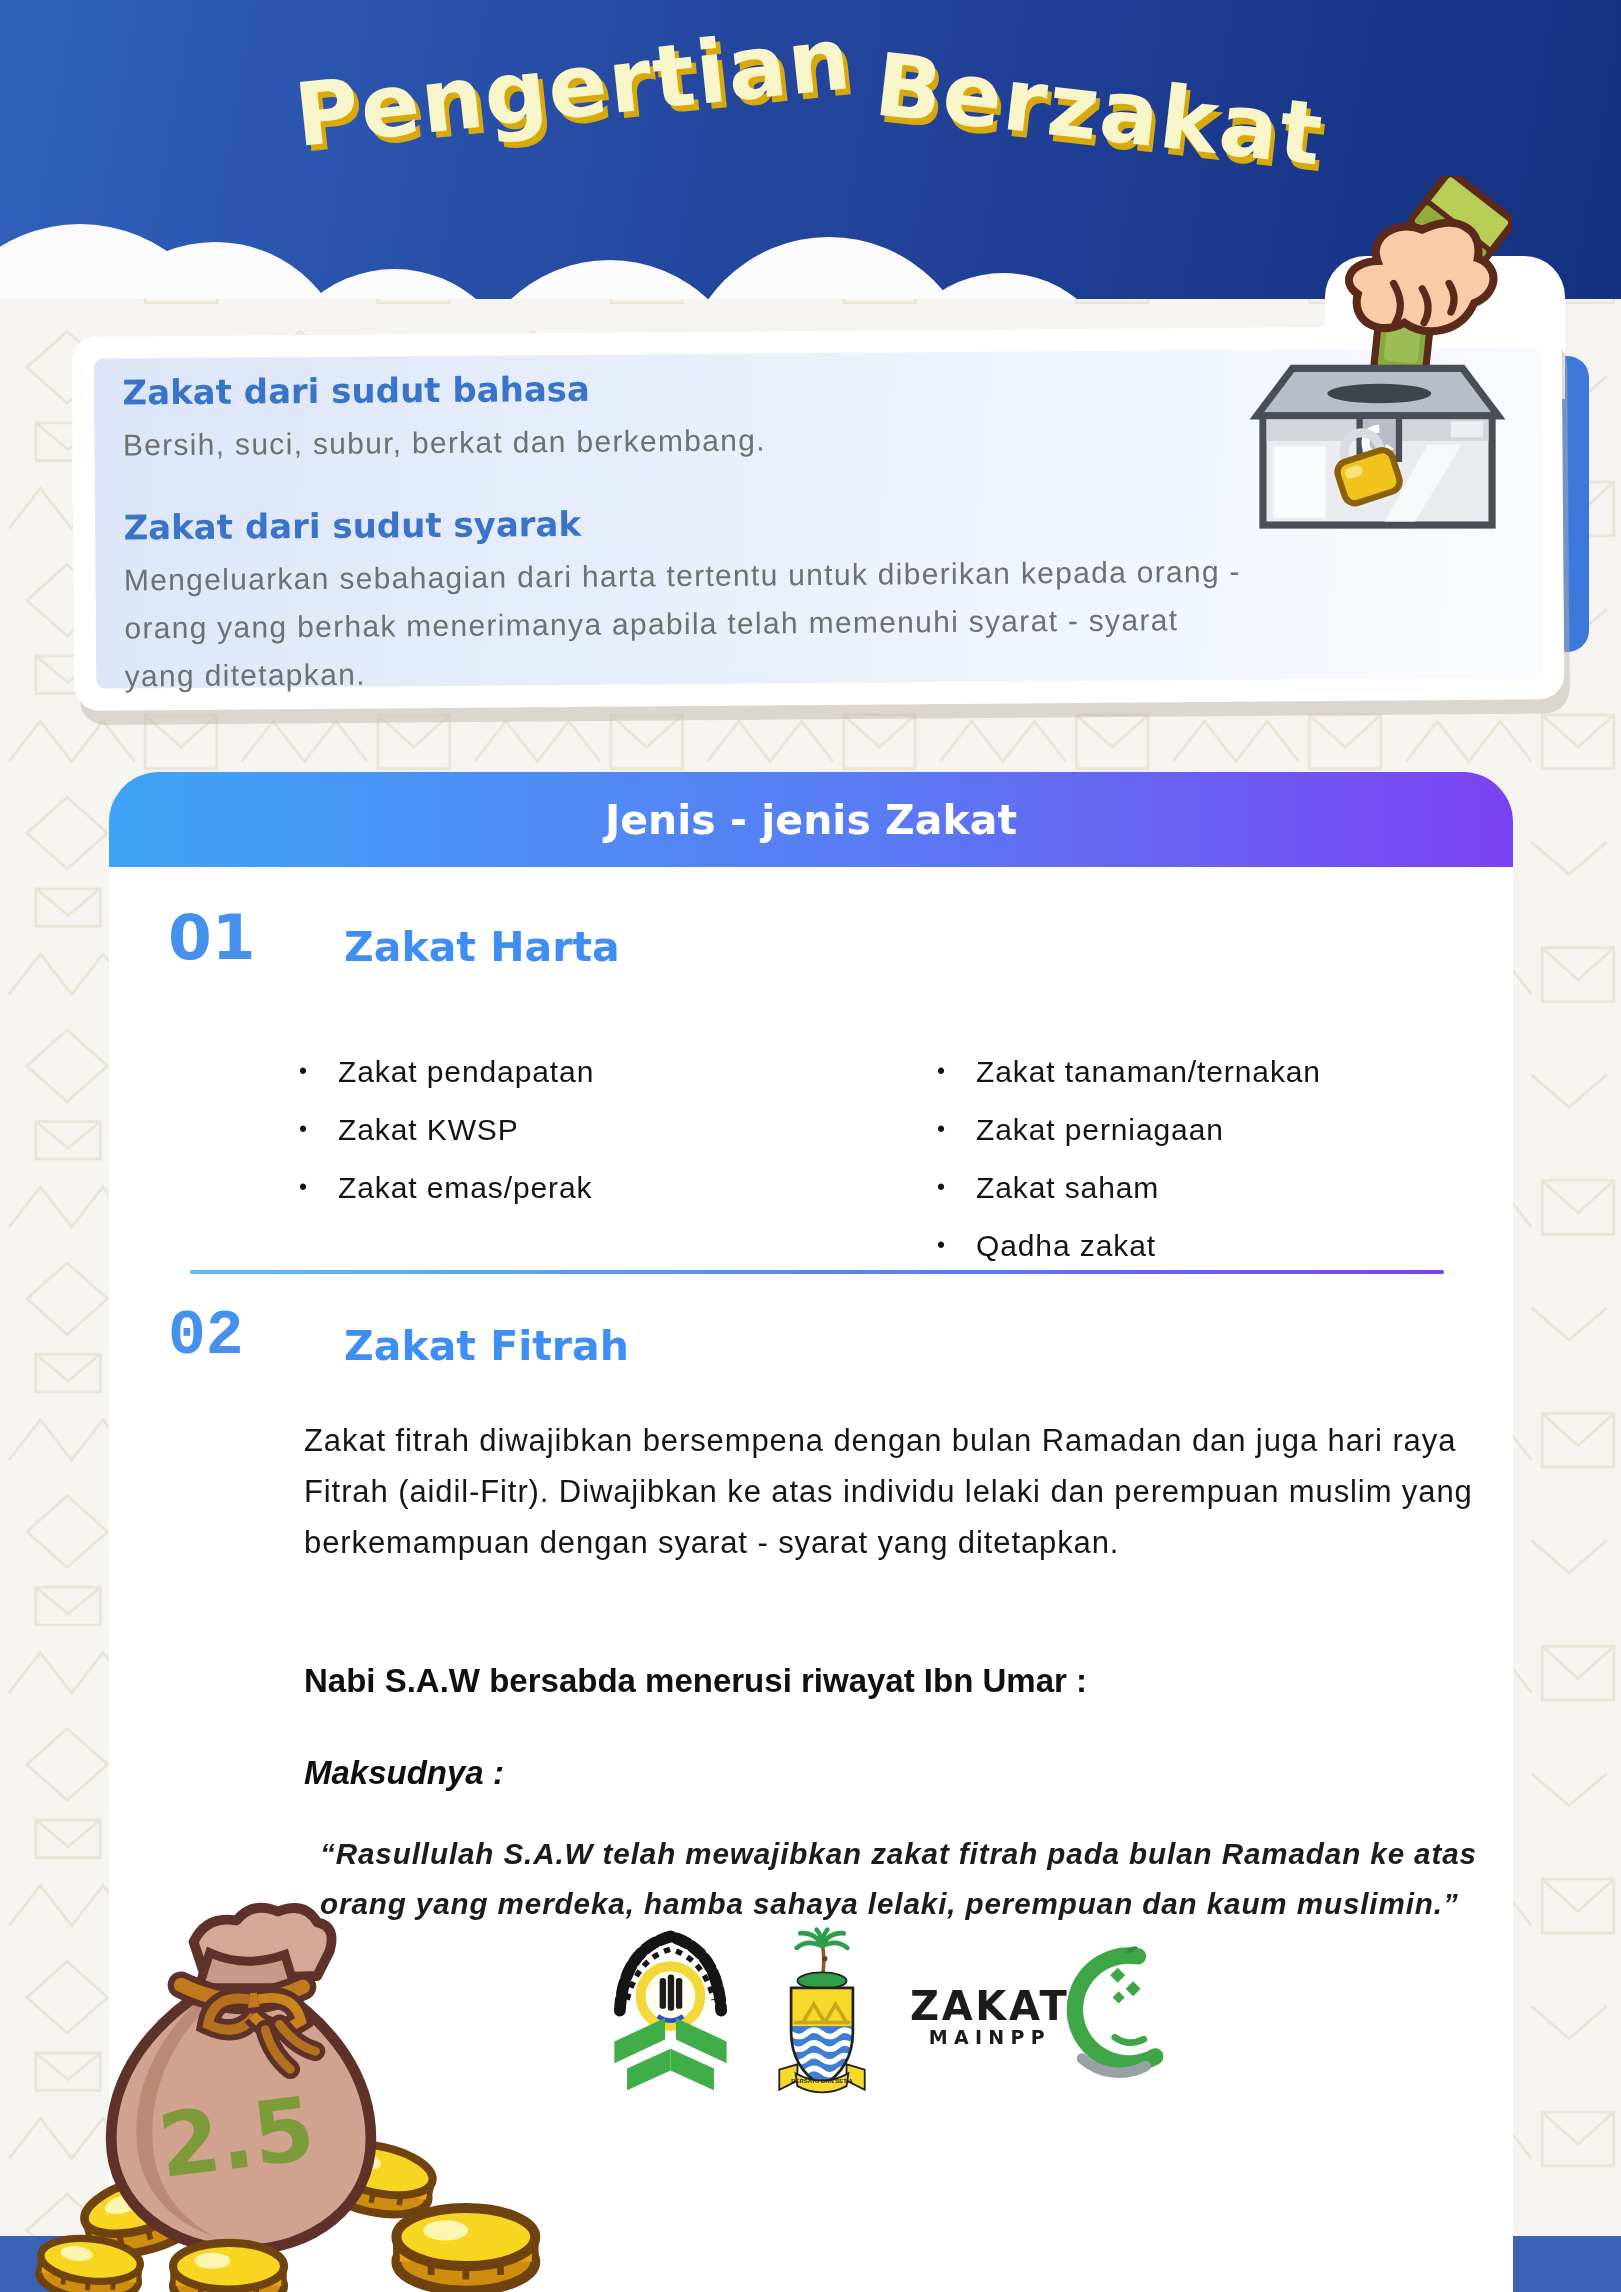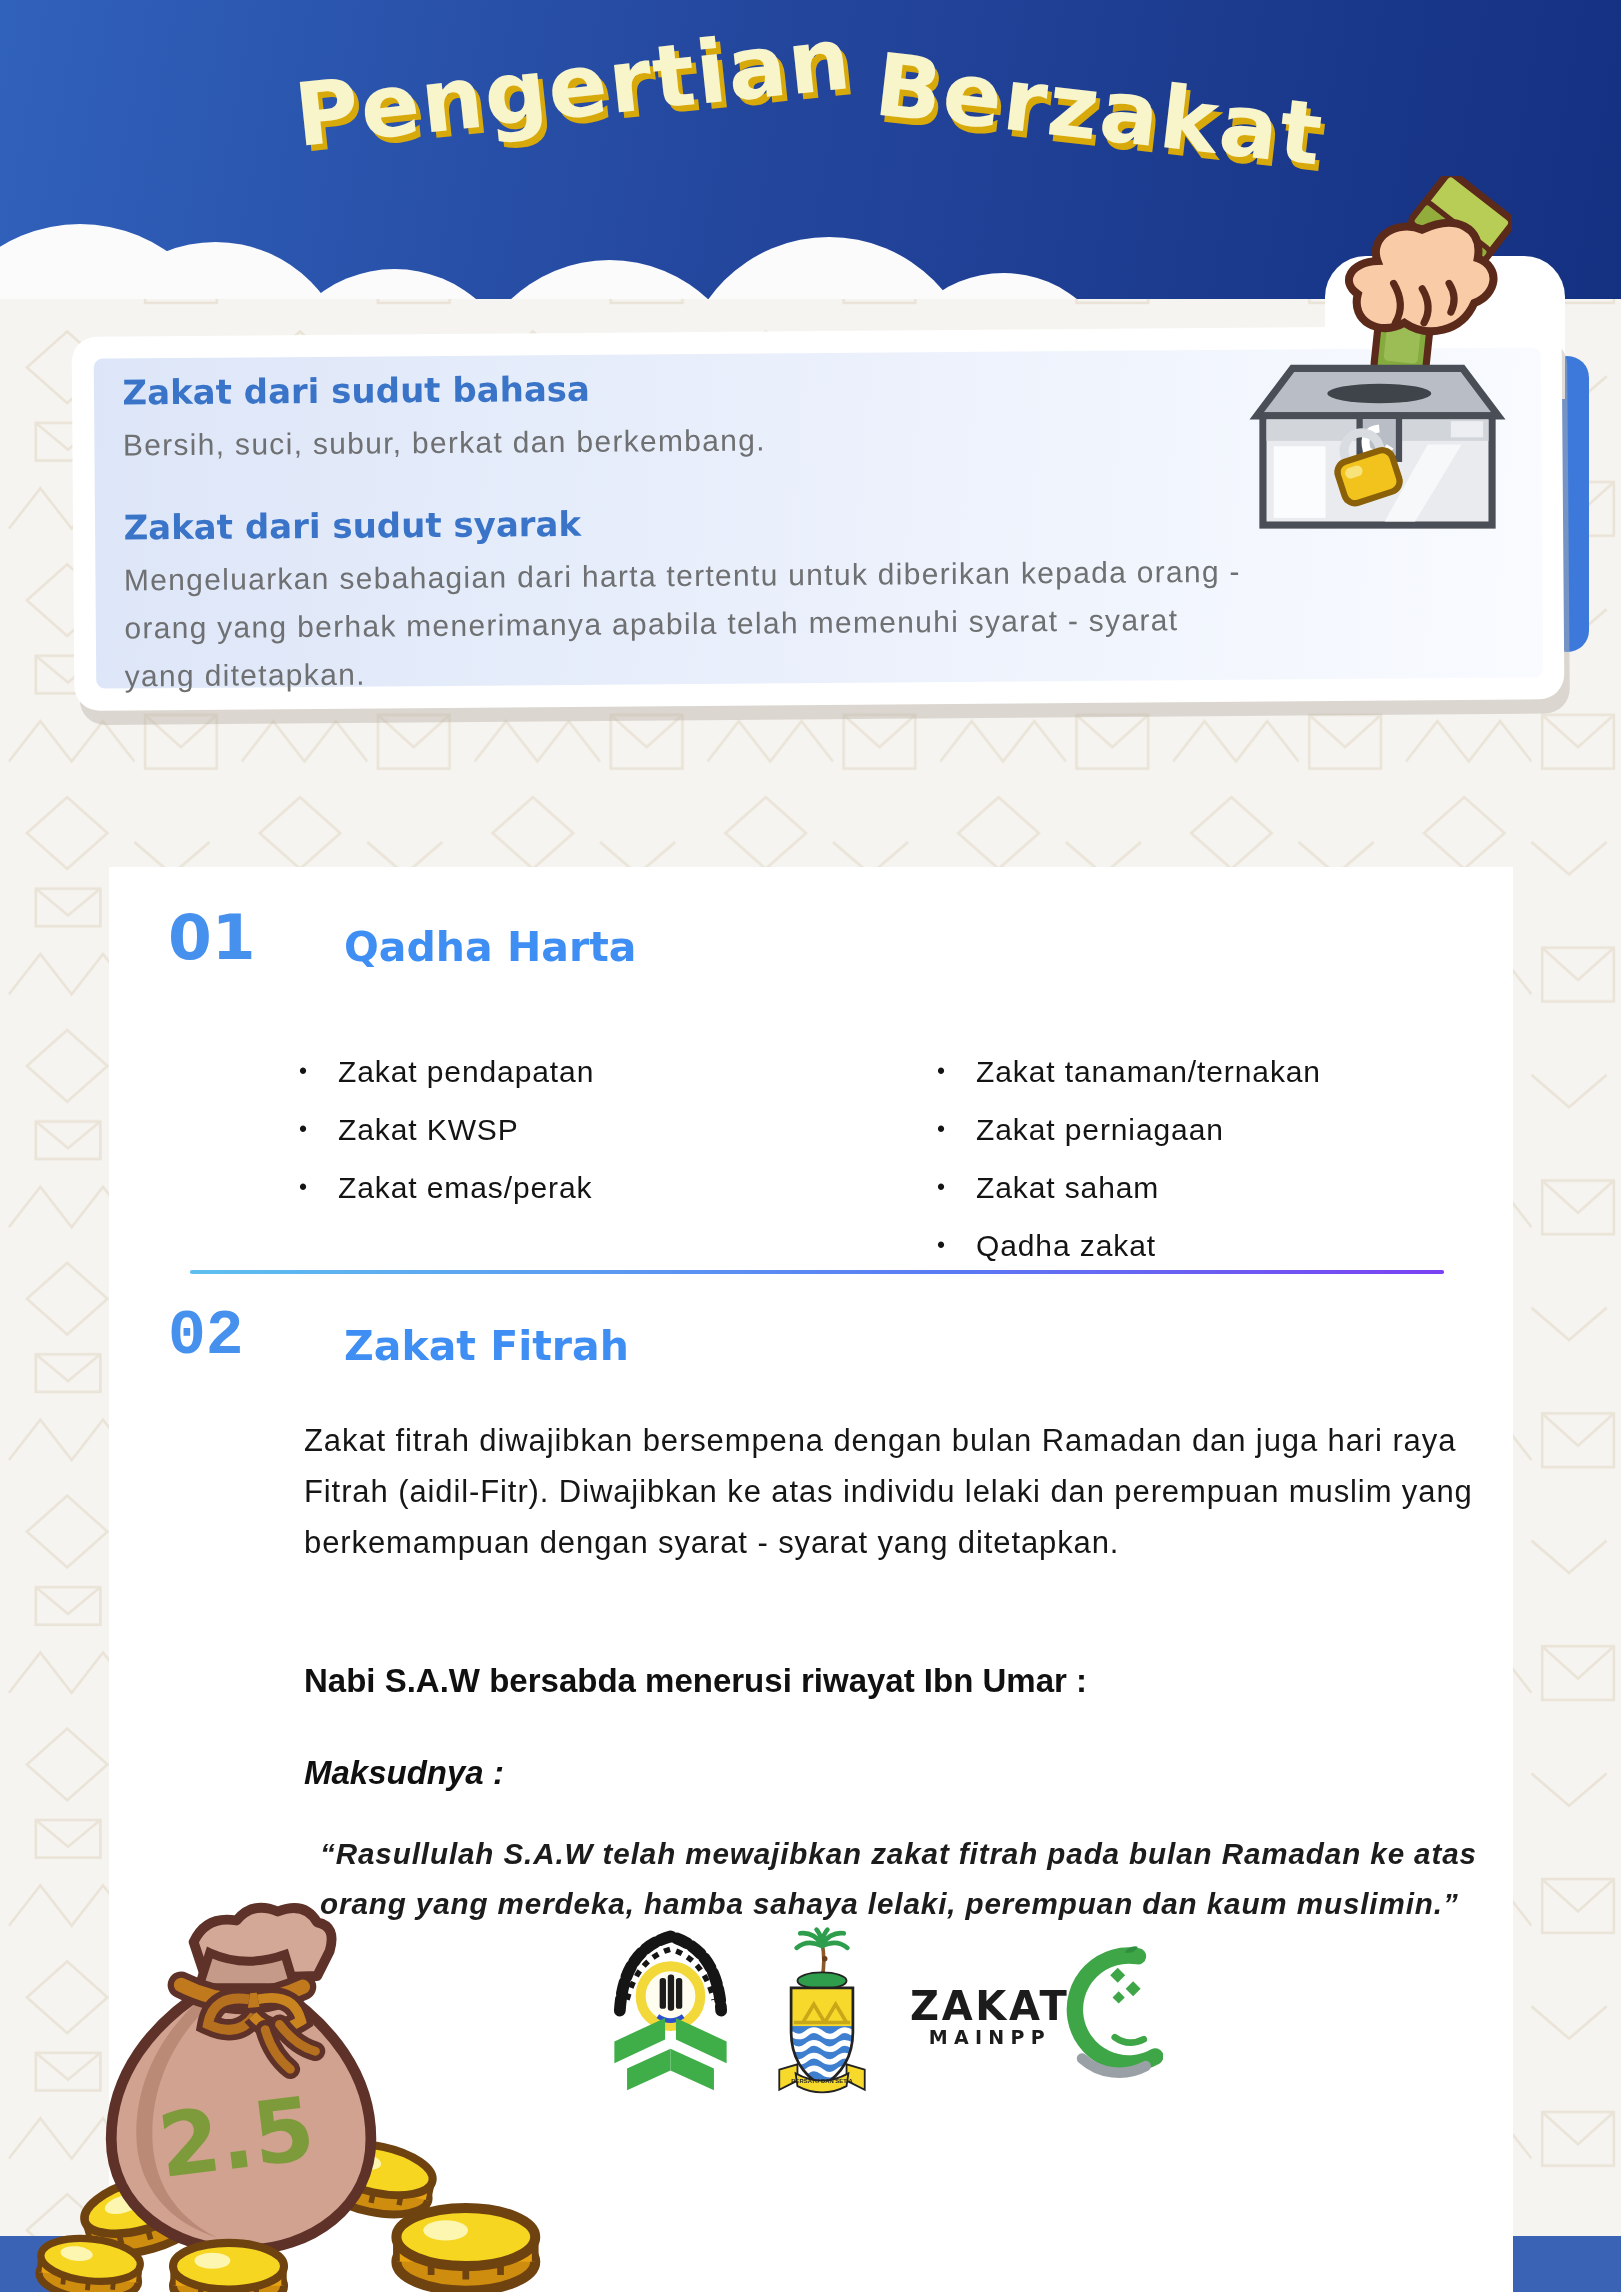--- a/index.html
+++ b/index.html
@@ -141,25 +141,28 @@
     <rect x="130" y="268" width="44" height="48" fill="#b9bec6" stroke="#4a4e56" stroke-width="7"></rect>
     <path d="M152 282 q-20 2 -14 24 q16 12 26 -4" fill="none" stroke="#ffffff" stroke-width="9"></path>
 
     <g transform="rotate(-18 140 336)">
       <path d="M122 316 v-10 a20 20 0 0 1 40 0 v10" fill="none" stroke="#d9dde2" stroke-width="10"></path>
       <rect x="108" y="312" width="64" height="48" rx="12" fill="#f1c31c" stroke="#8a6008" stroke-width="7"></rect>
       <rect x="116" y="320" width="20" height="12" rx="6" fill="#f8e27a"></rect>
     </g>
   </svg>
 
+  <div class="banner">
+    <span class="banner-text">Jenis - jenis Zakat</span>
+  </div>
 
   <div class="card2">
 
     <span class="sec-num" style="left:59px;top:34px;">01</span>
-    <span class="sec-title" style="left:235px;top:56px;">Qadha Harta</span>
+    <span class="sec-title" style="left:235px;top:56px;">Zakat Harta</span>
 
     <ul class="blist" style="left:190px;top:177px;">
       <li><span>Zakat pendapatan</span></li>
       <li><span>Zakat KWSP</span></li>
       <li><span>Zakat emas/perak</span></li>
     </ul>
     <ul class="blist" style="left:828px;top:177px;">
       <li><span>Zakat tanaman/ternakan</span></li>
       <li><span>Zakat perniagaan</span></li>
       <li><span>Zakat saham</span></li>

